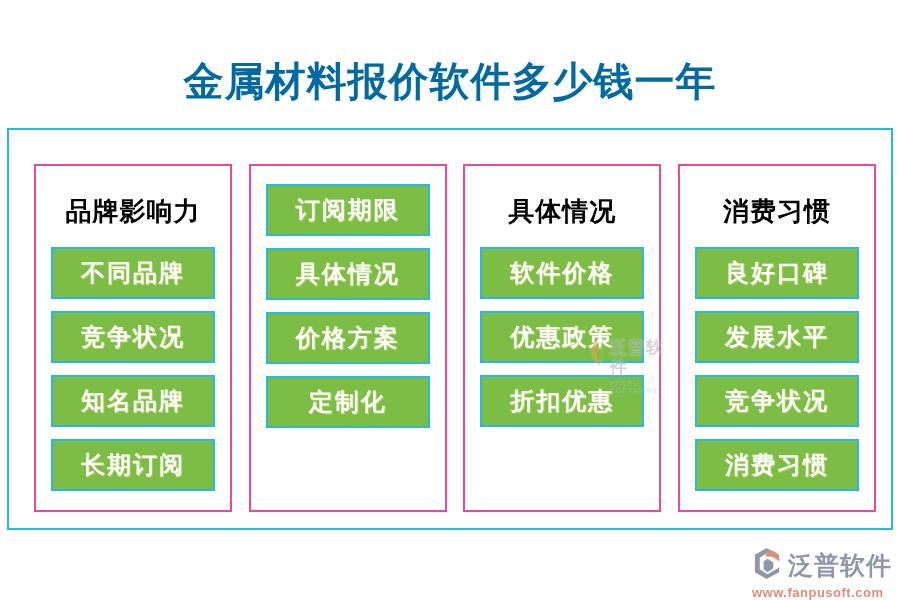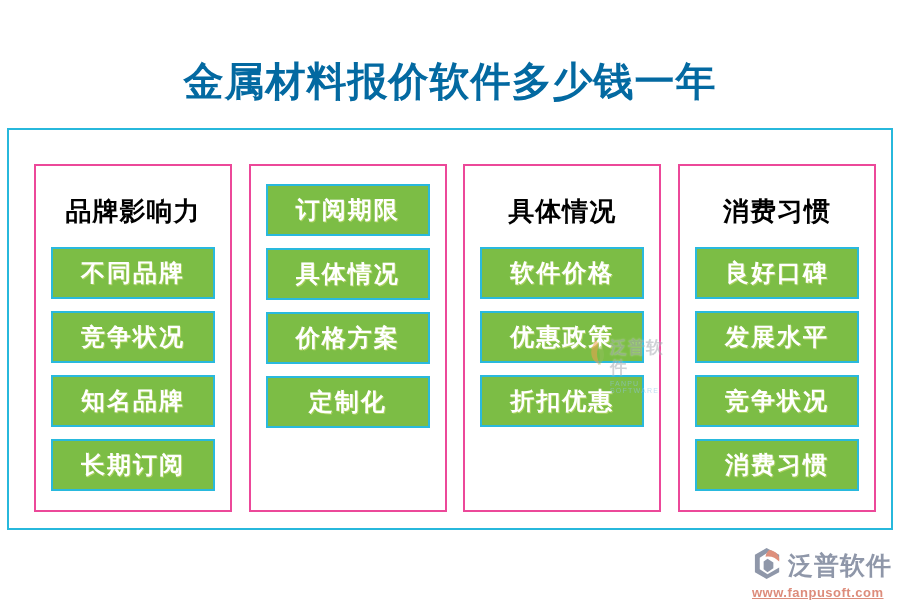--- a/index.html
+++ b/index.html
@@ -55,21 +55,21 @@
   }
   
   .footer-logo{
     position:absolute;left:752px;top:547px;width:140px;
   }
   .fl-row{display:flex;align-items:center;}
   .fl-name{
     margin-left:3px;font-size:25px;font-weight:600;color:#8f97a9;letter-spacing:1px;
   }
   .fl-url{
-    margin-top:1px;font-size:13px;font-weight:bold;color:#dd8c7b;letter-spacing:.5px;text-decoration:underline;
+    margin-top:1px;font-size:13px;font-weight:bold;color:#dd8c7b;letter-spacing:.5px;
   }
 </style>
 </head>
 <body>
 
 <h1 class="title">金属材料报价软件多少钱一年</h1>
 
 <div class="outer-box">
   <div class="columns">
 

